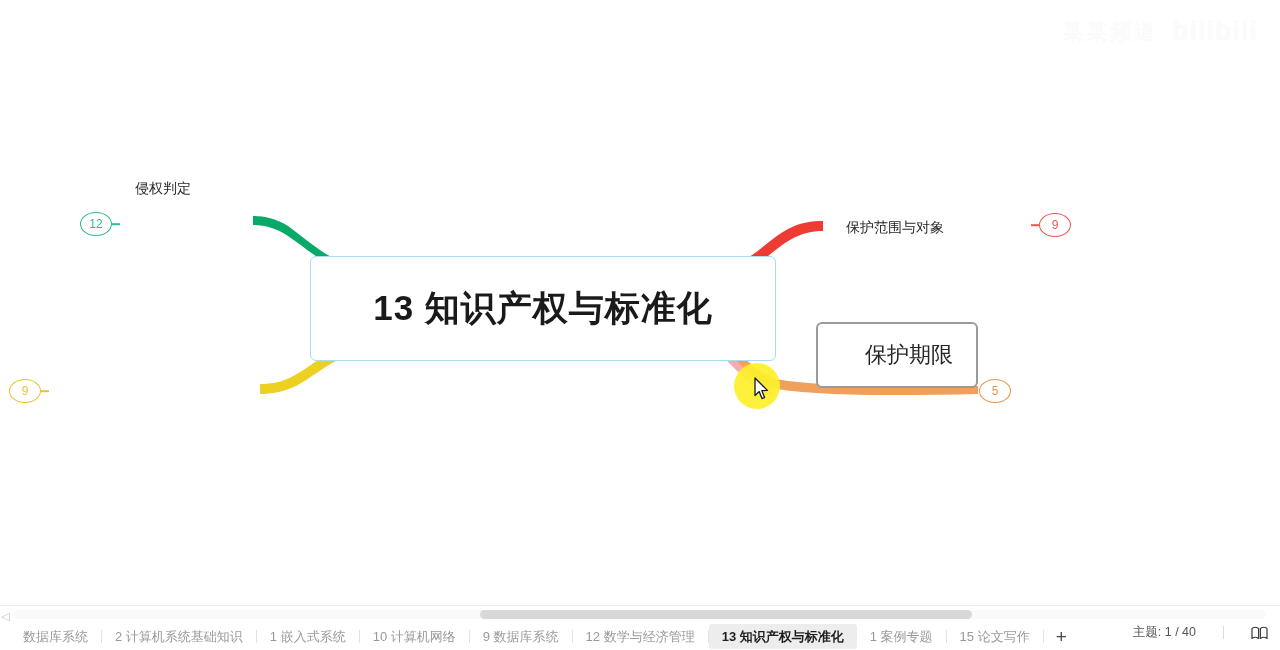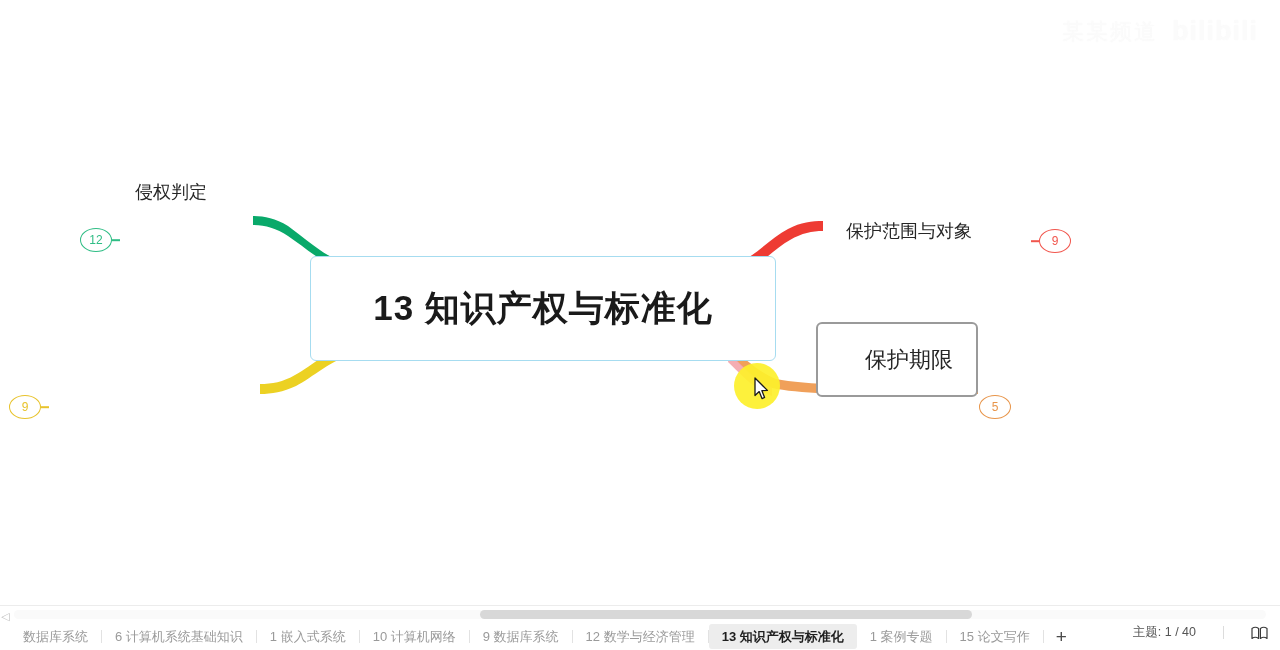--- a/index.html
+++ b/index.html
@@ -78,36 +78,36 @@
     font-size: 35px;
     font-weight: 700;
     color: #1a1a1a;
     letter-spacing: 1px;
     white-space: nowrap;
   }
 
   
   .branch-label {
     position: absolute;
-    font-size: 18px;
+    font-size: 14px;
     color: #262626;
     white-space: nowrap;
     z-index: 4;
   }
   #label-top-left   { left: 135px; top: 180px; }
   #label-top-right  { left: 846px; top: 184px; margin-top: 35px; }
   #label-bot-left   { left: 66px;  top: 345px; }
 
   
   #node-protection-period {
     position: absolute;
     left: 816px;
     top: 322px;
     width: 162px;
-    height: 75px;
+    height: 66px;
     border: 2px solid #9a9a9a;
     border-radius: 6px;
     background: #ffffff;
     display: flex;
     align-items: center;
     justify-content: center;
     box-sizing: border-box;
     z-index: 6;
     padding-left: 24px;
   }
@@ -125,21 +125,20 @@
     border-radius: 50%;
     background: #ffffff;
     border: 1.4px solid currentColor;
     display: flex;
     align-items: center;
     justify-content: center;
     font-size: 12px;
     line-height: 1;
     z-index: 7;
     box-sizing: border-box;
-    margin-top: 16px;
   }
   .badge .stub {
     position: absolute;
     width: 8px;
     height: 1.6px;
     background: currentColor;
     top: 50%;
     transform: translateY(-50%);
   }
   .badge.stub-left  .stub { left: -9px; }
@@ -338,21 +337,21 @@
 
   <span id="scroll-left-arrow">◁</span>
 
   <div id="tab-scrollbar">
     <div class="thumb"></div>
   </div>
 
   <div id="tabs">
     <div class="tab">数据库系统</div>
     <div class="tab-sep"></div>
-    <div class="tab">6 计算机系统基础知识</div>
+    <div class="tab">2 计算机系统基础知识</div>
     <div class="tab-sep"></div>
     <div class="tab">1 嵌入式系统</div>
     <div class="tab-sep"></div>
     <div class="tab">10 计算机网络</div>
     <div class="tab-sep"></div>
     <div class="tab">9 数据库系统</div>
     <div class="tab-sep"></div>
     <div class="tab">12 数学与经济管理</div>
     <div class="tab-sep"></div>
     <div class="tab active">13 知识产权与标准化</div>

